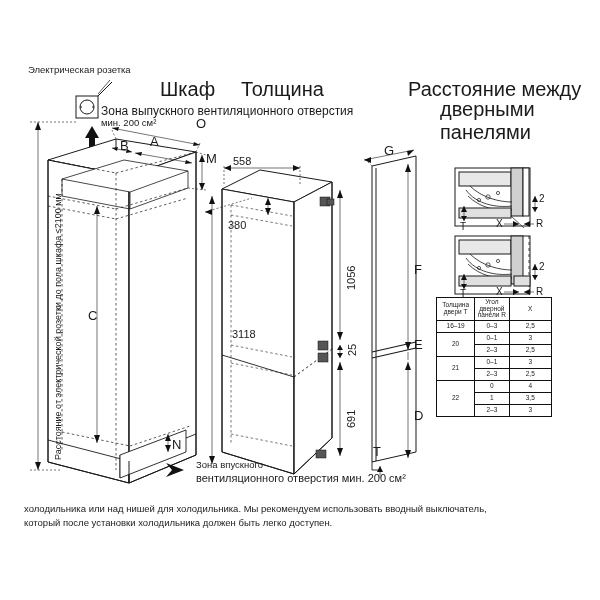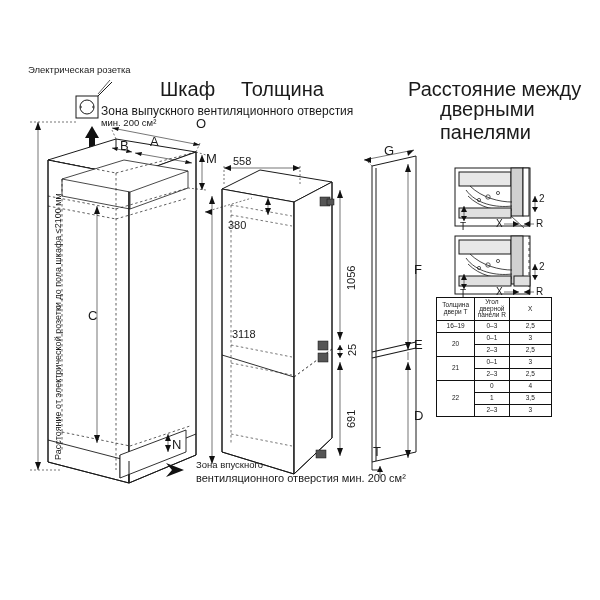--- a/index.html
+++ b/index.html
@@ -355,13 +355,15 @@
       <td>3,5</td>
     </tr>
     <tr>
       <td style="height:11px;">2–3</td>
       <td>3</td>
     </tr>
   </tbody>
 </table>
 
 <div class="abs noteblk" style="left:24px;top:502px;width:560px;">
+  <div>холодильника или над нишей для холодильника. Мы рекомендуем использовать вводный выключатель,</div>
+  <div>который после установки холодильника должен быть легко доступен.</div>
 </div>
 
 </body></html>

